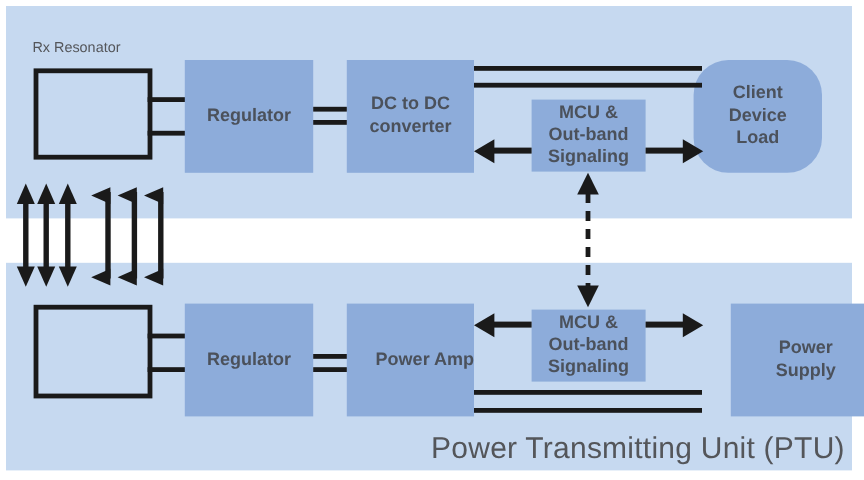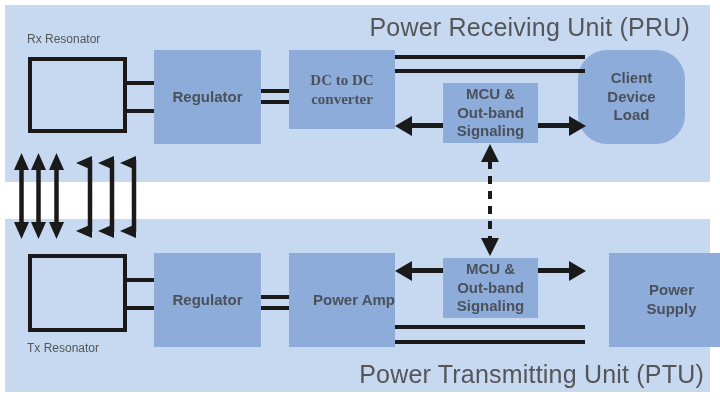--- a/index.html
+++ b/index.html
@@ -18,21 +18,21 @@
   .unit-title--ptu{top:360px;right:16px;}
   .res-label{position:absolute;font-size:12px;color:var(--title-ink);white-space:nowrap;}
   .res-label--rx{left:27px;top:32px;}
   .res-label--tx{left:27px;top:341px;}
   .resonator{position:absolute;left:28px;width:99px;border:4px solid var(--line);background:transparent;}
   .resonator--rx{top:57px;height:76px;}
   .resonator--tx{top:254px;height:78px;}
   .blk{position:absolute;background:var(--box);display:flex;align-items:center;justify-content:center;
        text-align:center;font-weight:bold;font-size:15px;line-height:1.25;color:var(--label-ink);white-space:pre-line;}
   .blk--reg-pru{left:154px;top:50px;width:107px;height:94px;}
-  .blk--dcdc{left:289px;top:50px;width:106px;height:79px;font-family:Liberation Serif, serif;}
+  .blk--dcdc{left:289px;top:50px;width:106px;height:94px;}
   .blk--mcu-pru{left:443px;top:83px;width:95px;height:60px;}
   .blk--load{left:578px;top:50px;width:107px;height:94px;border-radius:29px;}
   .blk--reg-ptu{left:154px;top:253px;width:107px;height:94px;}
   .blk--amp{left:289px;top:253px;width:106px;height:94px;padding-left:24px;}
   .blk--mcu-ptu{left:443px;top:258px;width:95px;height:60px;}
   .blk--supply{left:585px;top:253px;width:125px;height:94px;margin-left:24px;}
   .wire{position:absolute;background:var(--line);height:4px;}
   .lead--rx1{left:123px;top:81px;width:33px;}
   .lead--rx2{left:123px;top:109px;width:33px;}
   .lead--tx1{left:123px;top:278px;width:33px;}
@@ -61,26 +61,24 @@
   .coupling{position:absolute;left:6px;top:150px;width:144px;height:92px;}
 </style>
 </head>
 <body>
 
 <div class="stage">
 
   <div class="panel panel--pru"></div>
   <div class="panel panel--ptu"></div>
 
-  <div class="unit-title unit-title--pru">Power Receiving Unit (PRU)</div>
   <div class="unit-title unit-title--ptu">Power Transmitting Unit (PTU)</div>
 
   <div class="res-label res-label--rx">Rx Resonator</div>
   <div class="resonator resonator--rx"></div>
-  <div class="res-label res-label--tx">Tx Resonator</div>
   <div class="resonator resonator--tx"></div>
 
   <div class="wire lead--rx1"></div>
   <div class="wire lead--rx2"></div>
   <div class="wire lead--tx1"></div>
   <div class="wire lead--tx2"></div>
 
   <div class="blk blk--reg-pru">Regulator</div>
   <div class="blk blk--dcdc">DC to DC
 converter</div>

